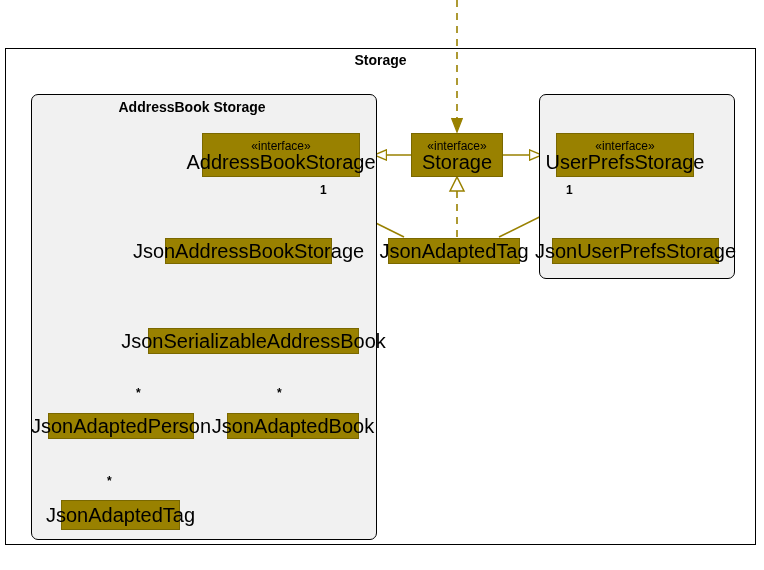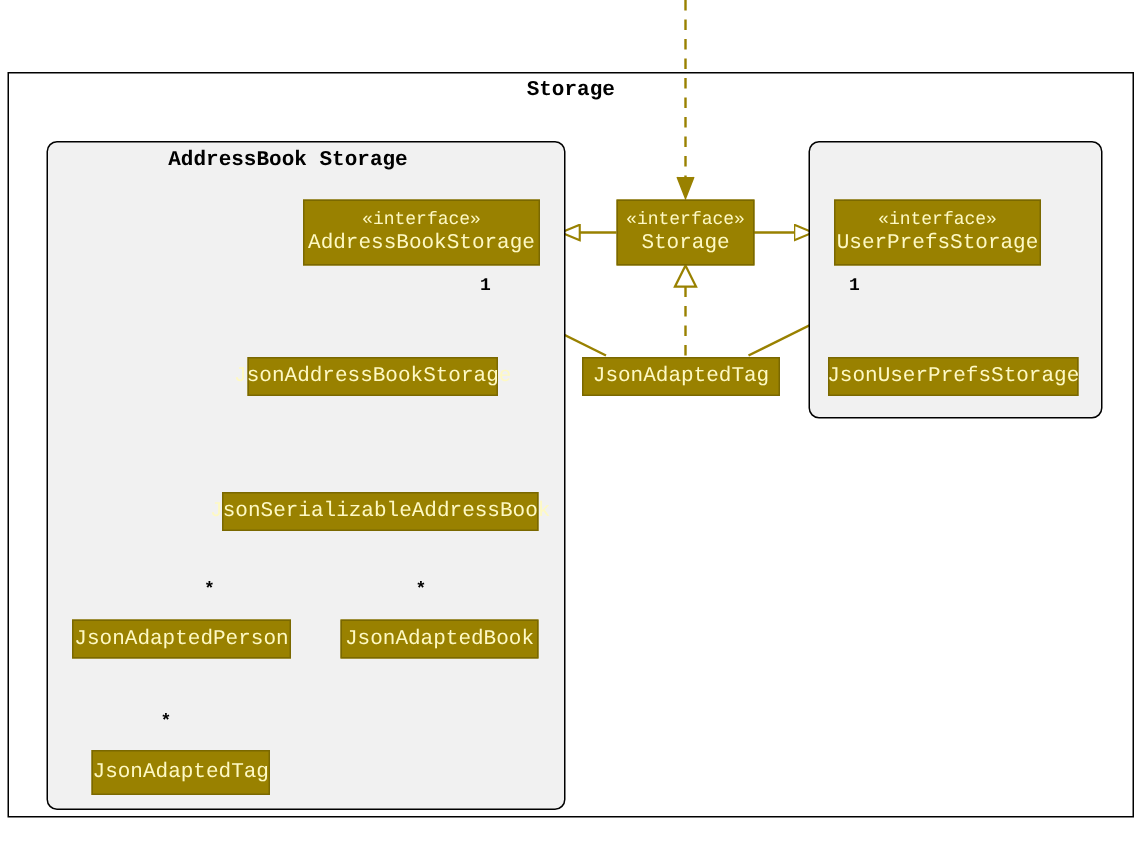--- a/index.html
+++ b/index.html
@@ -5,53 +5,53 @@
   html, body {
     margin: 0;
     padding: 0;
     background: #FFFFFF;
   }
   #canvas {
     position: relative;
     width: 764px;
     height: 570px;
     background: #FFFFFF;
-    font-family: Liberation Mono, monospace;
+    font-family: Liberation Sans, sans-serif;
     overflow: hidden;
   }
   svg.layer {
     position: absolute;
     left: 0;
     top: 0;
     width: 764px;
     height: 570px;
     pointer-events: none;
   }
   .node {
     position: absolute;
     background: #998100;
     border: 1px solid #7A6800;
-    color: #fef9c3;
+    color: #000000;
     font-size: 13px;
     line-height: 15px;
     text-align: center;
     display: flex;
     flex-direction: column;
     align-items: center;
     justify-content: center;
     box-sizing: border-box;
     white-space: nowrap;
     letter-spacing: 0px;
   }
   .node .stereo {
     font-size: 12px;
     line-height: 15px;
   }
   .node .nname {
-    font-size: 14px;
+    font-size: 20px;
     line-height: 17px;
   }
   .pkg {
     position: absolute;
     box-sizing: border-box;
   }
   .pkg-outer {
     border: 1.5px solid #000000;
     background: transparent;
   }

